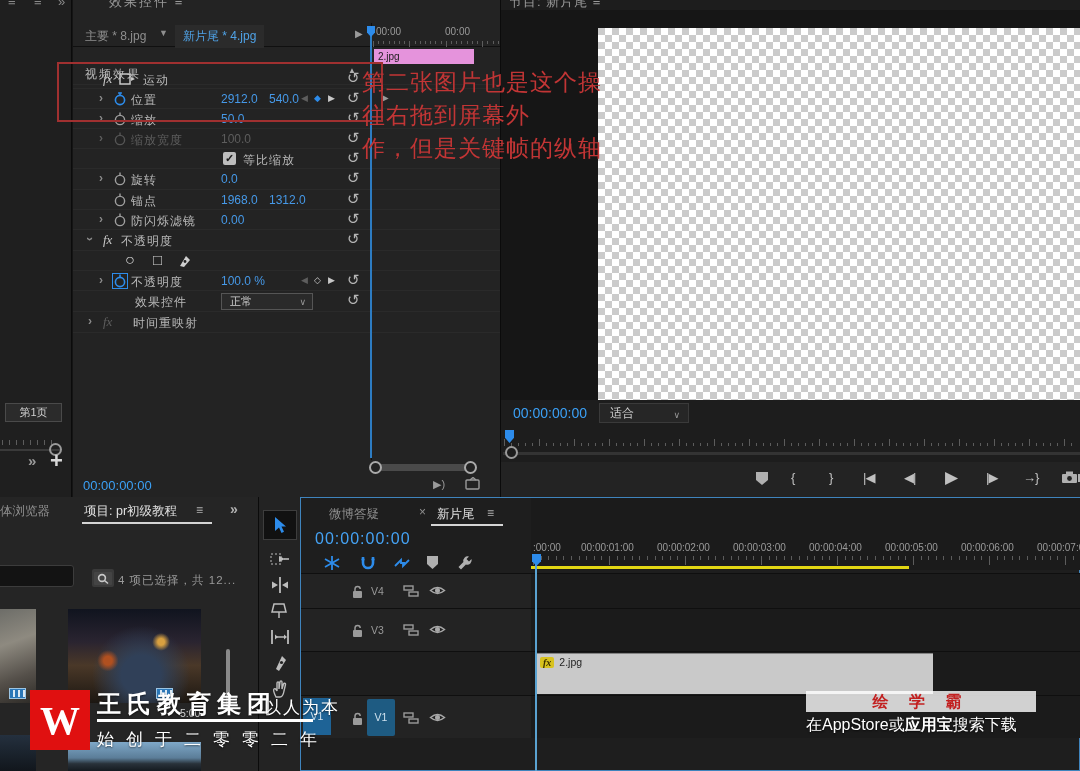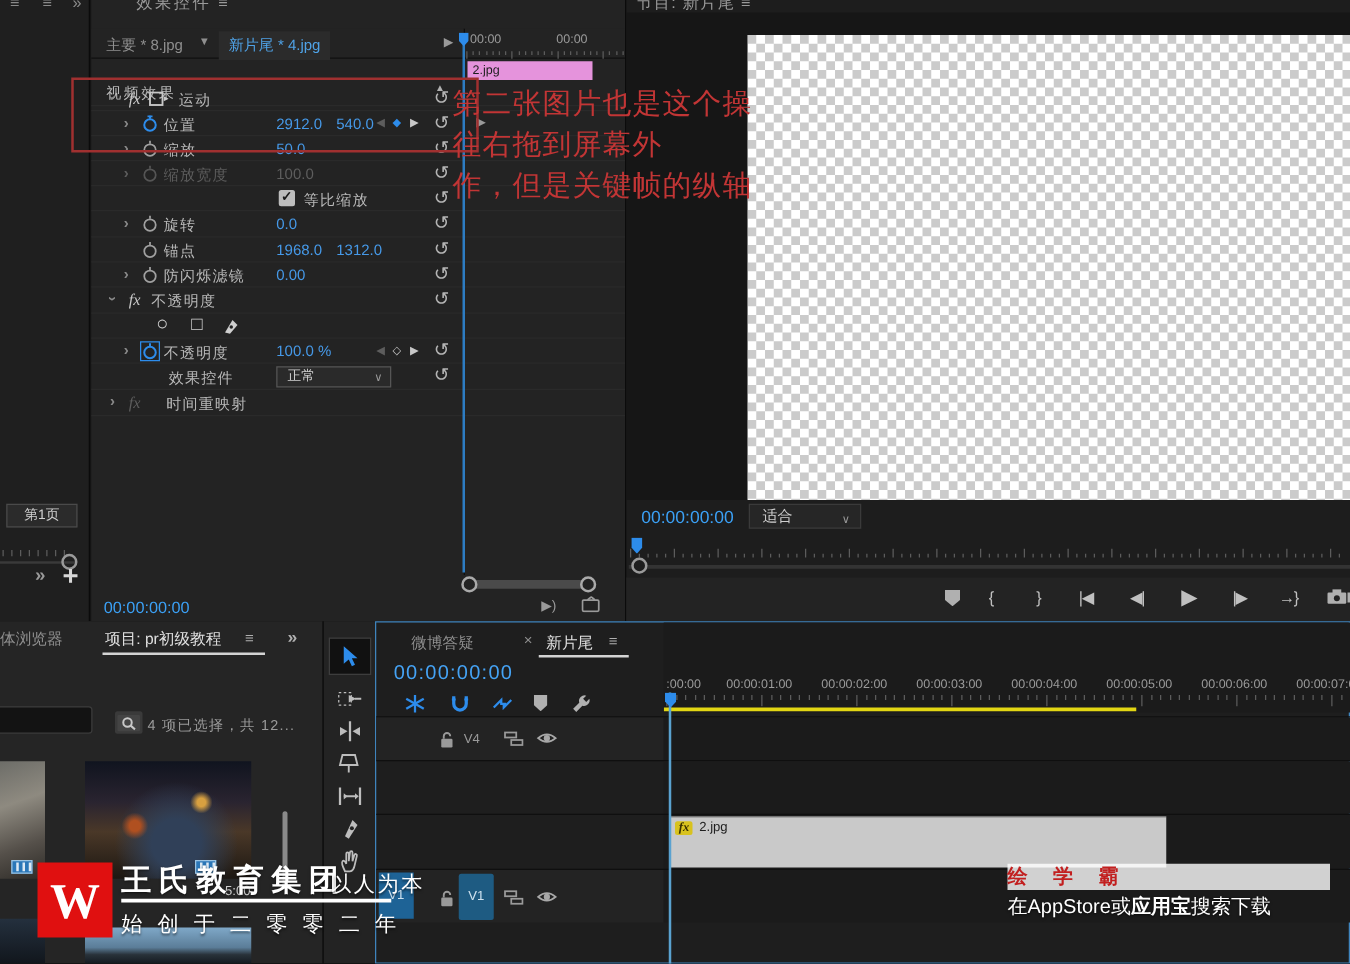--- a/index.html
+++ b/index.html
@@ -147,22 +147,22 @@
 #wm-logo span{color:#fff;font-size:40px;font-weight:bold;font-family:"Liberation Serif",serif}
 #wm-brand{position:absolute;left:97px;top:8px;color:#fff;font-size:24px;font-weight:bold;letter-spacing:6px;
   text-shadow:0 1px 2px rgba(0,0,0,.6);white-space:nowrap}
 #wm-slogan{position:absolute;left:264px;top:16px;color:#fff;font-size:17px;letter-spacing:2px;
   text-shadow:0 1px 2px rgba(0,0,0,.6);white-space:nowrap}
 #wm-line{position:absolute;left:97px;top:39px;width:216px;height:3px;background:#fff}
 #wm-founded{position:absolute;left:97px;top:48px;color:#fff;font-size:17px;letter-spacing:12px;
   text-shadow:0 1px 2px rgba(0,0,0,.6);white-space:nowrap}
 #wm-right{position:absolute;left:806px;top:689px;width:244px;z-index:30}
 #wm-promo1{color:#fff;font-size:15px;letter-spacing:7px;text-shadow:0 1px 2px rgba(0,0,0,.7);white-space:nowrap}
-#wm-appbar{margin-top:2px;width:258px;height:21px;background:rgba(255,255,255,.8);
-  line-height:21px}
+#wm-appbar{margin-top:2px;width:230px;height:21px;background:rgba(255,255,255,.8);
+  text-align:center;line-height:21px}
 #wm-appbar span{color:#c21f1f;font-weight:bold;font-size:16px;letter-spacing:8px}
 #wm-promo2{margin-top:3px;color:#fff;font-size:16px;text-shadow:0 1px 2px rgba(0,0,0,.7);white-space:nowrap}
 #wm-promo2 b{font-weight:bold}
 </style>
 </head>
 <body>
 
 <div id="app">
 
   <div id="left-rail" class="panel">
@@ -702,20 +702,35 @@
           </svg>
         <svg class="teye ic" style="top:10px" width="17" height="13" viewBox="0 0 17 13">
             <path d="M1.5 6.5 Q8.5 0.5 15.5 6.5 Q8.5 12.5 1.5 6.5 Z" fill="none" stroke="#a8a8a8" stroke-width="1.5"></path>
             <circle cx="8.5" cy="6.5" r="2.5" fill="#a8a8a8"></circle>
           </svg>
       </div>
       <div class="tbody"></div>
     </div>
 
     <div class="track" style="top:110px;height:43px">
+      <div class="thead">
+        <svg class="tlock ic" style="top:15px" width="13" height="14" viewBox="0 0 13 14">
+            <rect x="2" y="6" width="9" height="7" rx="1" fill="#9a9a9a"></rect>
+            <path d="M4 6 V4 a2.6 2.6 0 0 1 5.2 0" fill="none" stroke="#9a9a9a" stroke-width="1.5"></path>
+          </svg>
+        <span class="tname" style="top:15px">V3</span>
+        <svg class="tsync ic" style="top:14px" width="16" height="14" viewBox="0 0 16 14">
+            <rect x="1" y="2" width="9" height="4" fill="none" stroke="#9a9a9a" stroke-width="1.4"></rect>
+            <rect x="6" y="8" width="9" height="4" fill="none" stroke="#9a9a9a" stroke-width="1.4"></rect>
+          </svg>
+        <svg class="teye ic" style="top:14px" width="17" height="13" viewBox="0 0 17 13">
+            <path d="M1.5 6.5 Q8.5 0.5 15.5 6.5 Q8.5 12.5 1.5 6.5 Z" fill="none" stroke="#a8a8a8" stroke-width="1.5"></path>
+            <circle cx="8.5" cy="6.5" r="2.5" fill="#a8a8a8"></circle>
+          </svg>
+      </div>
       <div class="tbody"></div>
     </div>
 
     <div class="track" style="top:153px;height:44px">
       <div class="tbody"></div>
     </div>
 
     <div class="track" style="top:197px;height:43px">
       <div class="thead">
         <svg class="tlock ic" style="top:16px" width="13" height="14" viewBox="0 0 13 14">

